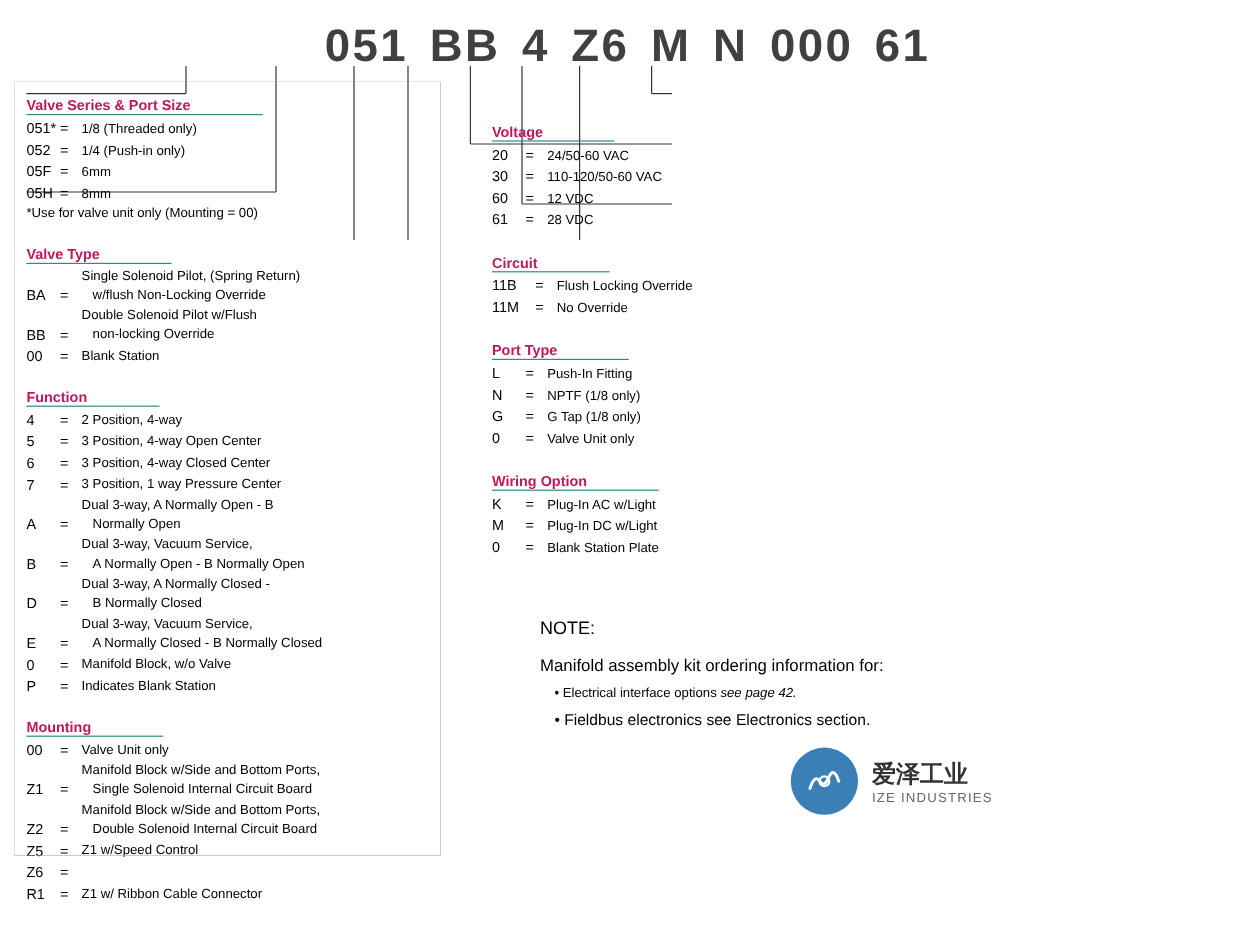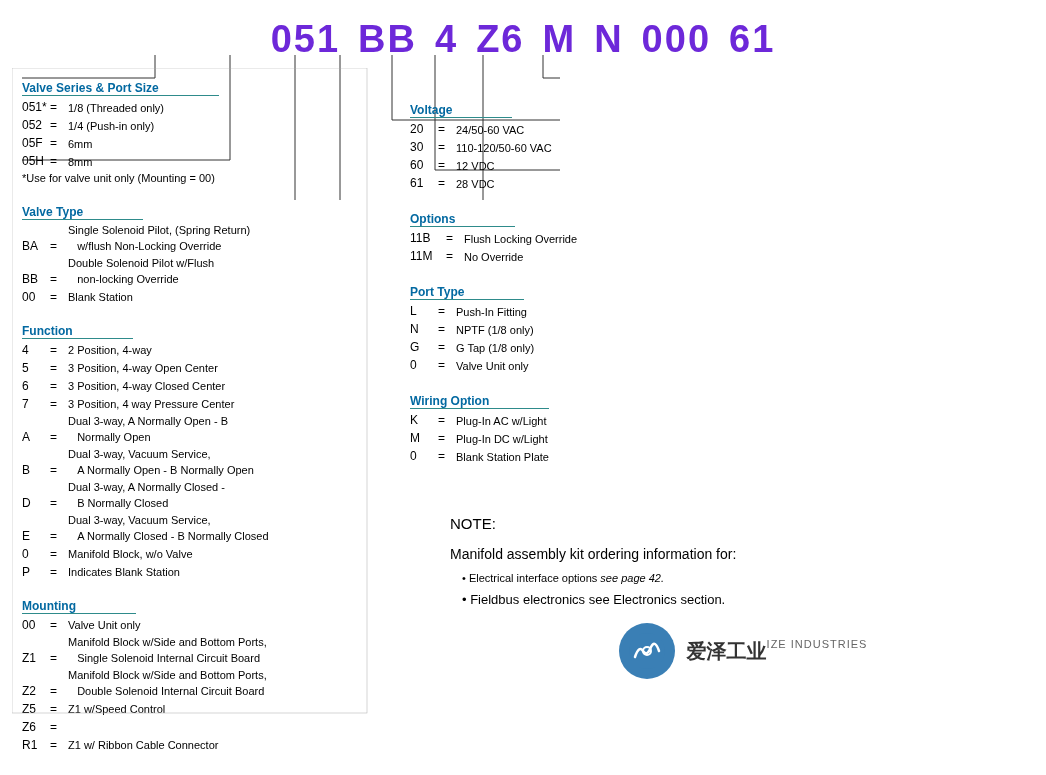--- a/index.html
+++ b/index.html
@@ -23,21 +23,21 @@
 
     
     .part-number-header {
       display: flex;
       justify-content: center;
       align-items: baseline;
       gap: 18px;
       margin-bottom: 4px;
       font-size: 38px;
       font-weight: bold;
-      color: #6d28d9;
+      color: #404040;
       letter-spacing: 2px;
       padding-top: 8px;
     }
 
     
     .main-layout {
       display: flex;
       gap: 0;
       position: relative;
     }
@@ -49,21 +49,21 @@
     }
 
     .right-col {
       flex: 1;
       padding-left: 30px;
       position: relative;
     }
 
     
     .section-header {
-      color: #0369a1;
+      color: #be185d;
       font-weight: bold;
       font-size: 12px;
       margin-top: 10px;
       margin-bottom: 2px;
       border-bottom: 1px solid #2e8b8b;
       display: inline-block;
       padding-right: 60px;
     }
 
     .entry-row {
@@ -104,21 +104,21 @@
       display: flex;
       align-items: center;
       justify-content: center;
       color: white;
       font-size: 28px;
       font-weight: bold;
     }
 
     .logo-text-group {
       display: flex;
-      flex-direction: row;
+      flex-direction: column;
     }
 
     .logo-chinese {
       font-size: 20px;
       color: #333;
       font-weight: bold;
     }
 
     .logo-english {
       font-size: 11px;
@@ -232,21 +232,21 @@
           <span class="entry-val">3 Position, 4-way Open Center</span>
         </div>
         <div class="entry-row">
           <span class="entry-key">6</span>
           <span class="entry-eq">=</span>
           <span class="entry-val">3 Position, 4-way Closed Center</span>
         </div>
         <div class="entry-row">
           <span class="entry-key">7</span>
           <span class="entry-eq">=</span>
-          <span class="entry-val">3 Position, 4 way Pressure Center</span>
+          <span class="entry-val">3 Position, 1 way Pressure Center</span>
         </div>
         <div class="entry-row">
           <span class="entry-key">A</span>
           <span class="entry-eq">=</span>
           <span class="entry-val">Dual 3-way, A Normally Open - B<br>&nbsp;&nbsp;&nbsp;Normally Open</span>
         </div>
         <div class="entry-row">
           <span class="entry-key">B</span>
           <span class="entry-eq">=</span>
           <span class="entry-val">Dual 3-way, Vacuum Service,<br>&nbsp;&nbsp;&nbsp;A Normally Open - B Normally Open</span>
@@ -333,21 +333,21 @@
           <span class="entry-val">12 VDC</span>
         </div>
         <div class="entry-row">
           <span class="entry-key">61</span>
           <span class="entry-eq">=</span>
           <span class="entry-val">28 VDC</span>
         </div>
       </div>
 
       <div style="margin-top:10px;">
-        <div class="section-header">Options</div>
+        <div class="section-header">Circuit</div>
         <div class="entry-row">
           <span class="entry-key" style="min-width:36px;">11B</span>
           <span class="entry-eq">=</span>
           <span class="entry-val">Flush Locking Override</span>
         </div>
         <div class="entry-row">
           <span class="entry-key" style="min-width:36px;">11M</span>
           <span class="entry-eq">=</span>
           <span class="entry-val">No Override</span>
         </div>

